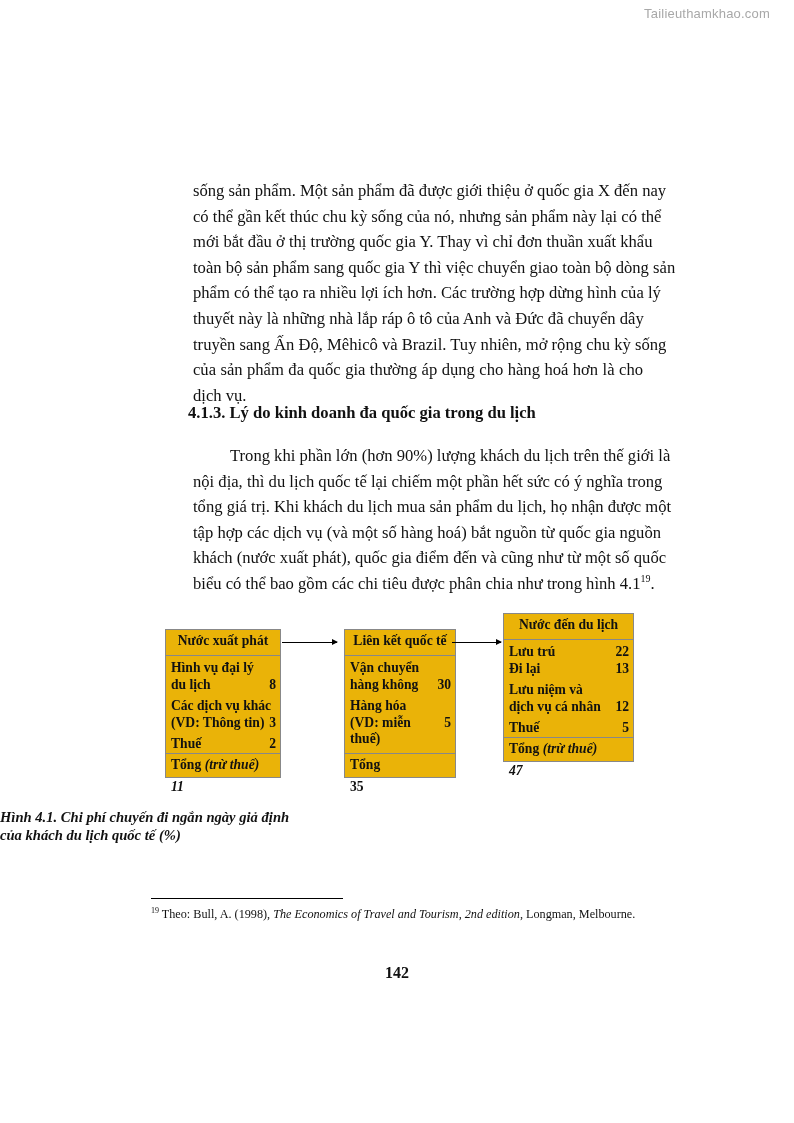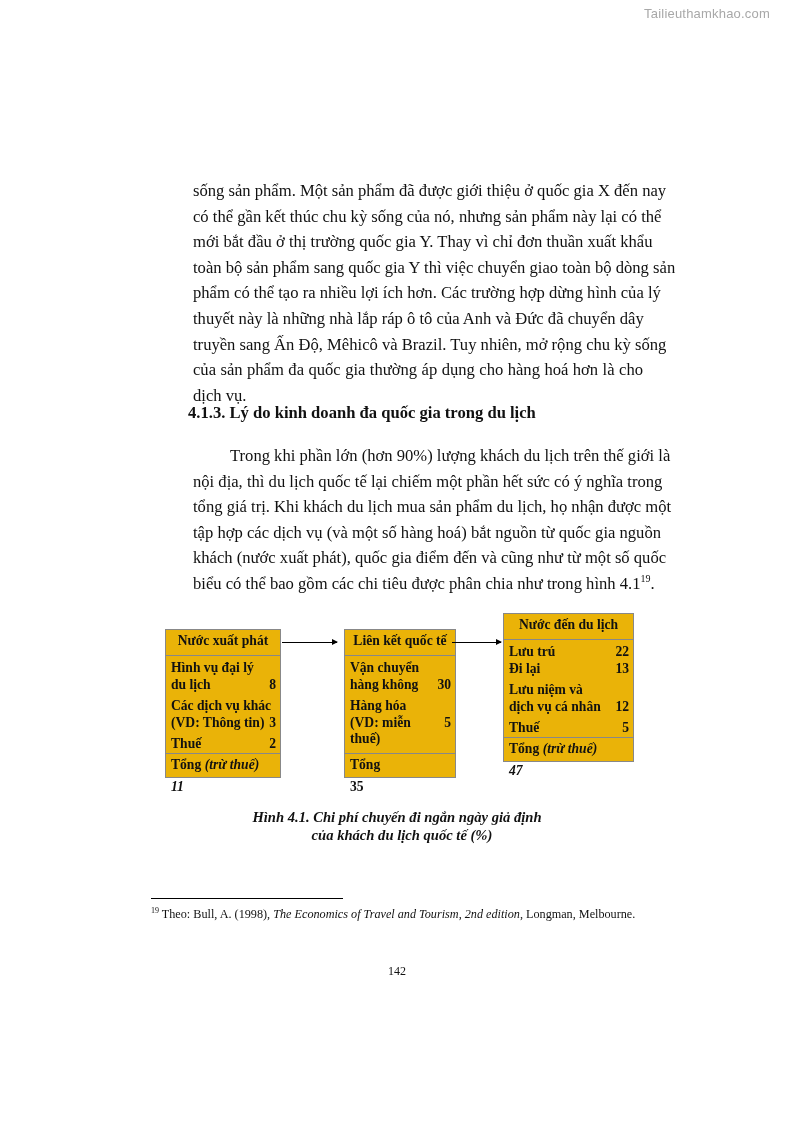--- a/index.html
+++ b/index.html
@@ -23,28 +23,28 @@
   .box .items { padding:4px 4px 0 5px; }
   .box .row { display:flex; justify-content:space-between; }
   .box .gap { margin-top:5px; }
   .box .total { position:absolute; left:0; right:0; bottom:0; height:23px; border-top:1px solid #888;
                 padding:0 4px 0 5px; display:flex; justify-content:space-between; line-height:22px;flex-direction:column; }
   .box .total i { font-style:italic; }
   .arrow { position:absolute; height:1px; background:#000; }
   .arrow::after { content:""; position:absolute; right:-1px; top:-3px; border-left:6px solid #000;
                   border-top:3.5px solid transparent; border-bottom:3.5px solid transparent; }
 
-  .caption { position:absolute; left:0; width:794px; top:808px; text-align:center; font-weight:bold;
+  .caption { position:absolute; left:0; width:794px; top:808px; text-align:left; font-weight:bold;
              font-style:italic; font-size:14.6px; line-height:18px; }
   .caption .l1 { padding-left:0; }
-  .caption .l2 { padding-left:10px; }
+  .caption .l2 { }
   .fn-rule { position:absolute; left:151px; top:898px; width:192px; height:1px; background:#000; }
   .footnote { position:absolute; left:151px; top:906px; width:492px; font-size:12.2px; line-height:16px; }
   .footnote sup { font-size:8px; }
-  .page-num { position:absolute; top:964px; left:0; width:794px; text-align:center; font-size:12px; }
+  .page-num { position:absolute; top:964px; left:0; width:794px; text-align:center; font-size:16px;font-weight:bold; }
 </style>
 </head>
 <body>
 
 <div class="watermark">Tailieuthamkhao.com</div>
 
 <div class="body-text p1">
   <span class="line">sống sản phẩm. Một sản phẩm đã được giới thiệu ở quốc gia X đến nay</span>
   <span class="line">có thể gần kết thúc chu kỳ sống của nó, nhưng sản phẩm này lại có thể</span>
   <span class="line">mới bắt đầu ở thị trường quốc gia Y. Thay vì chỉ đơn thuần xuất khẩu</span>

